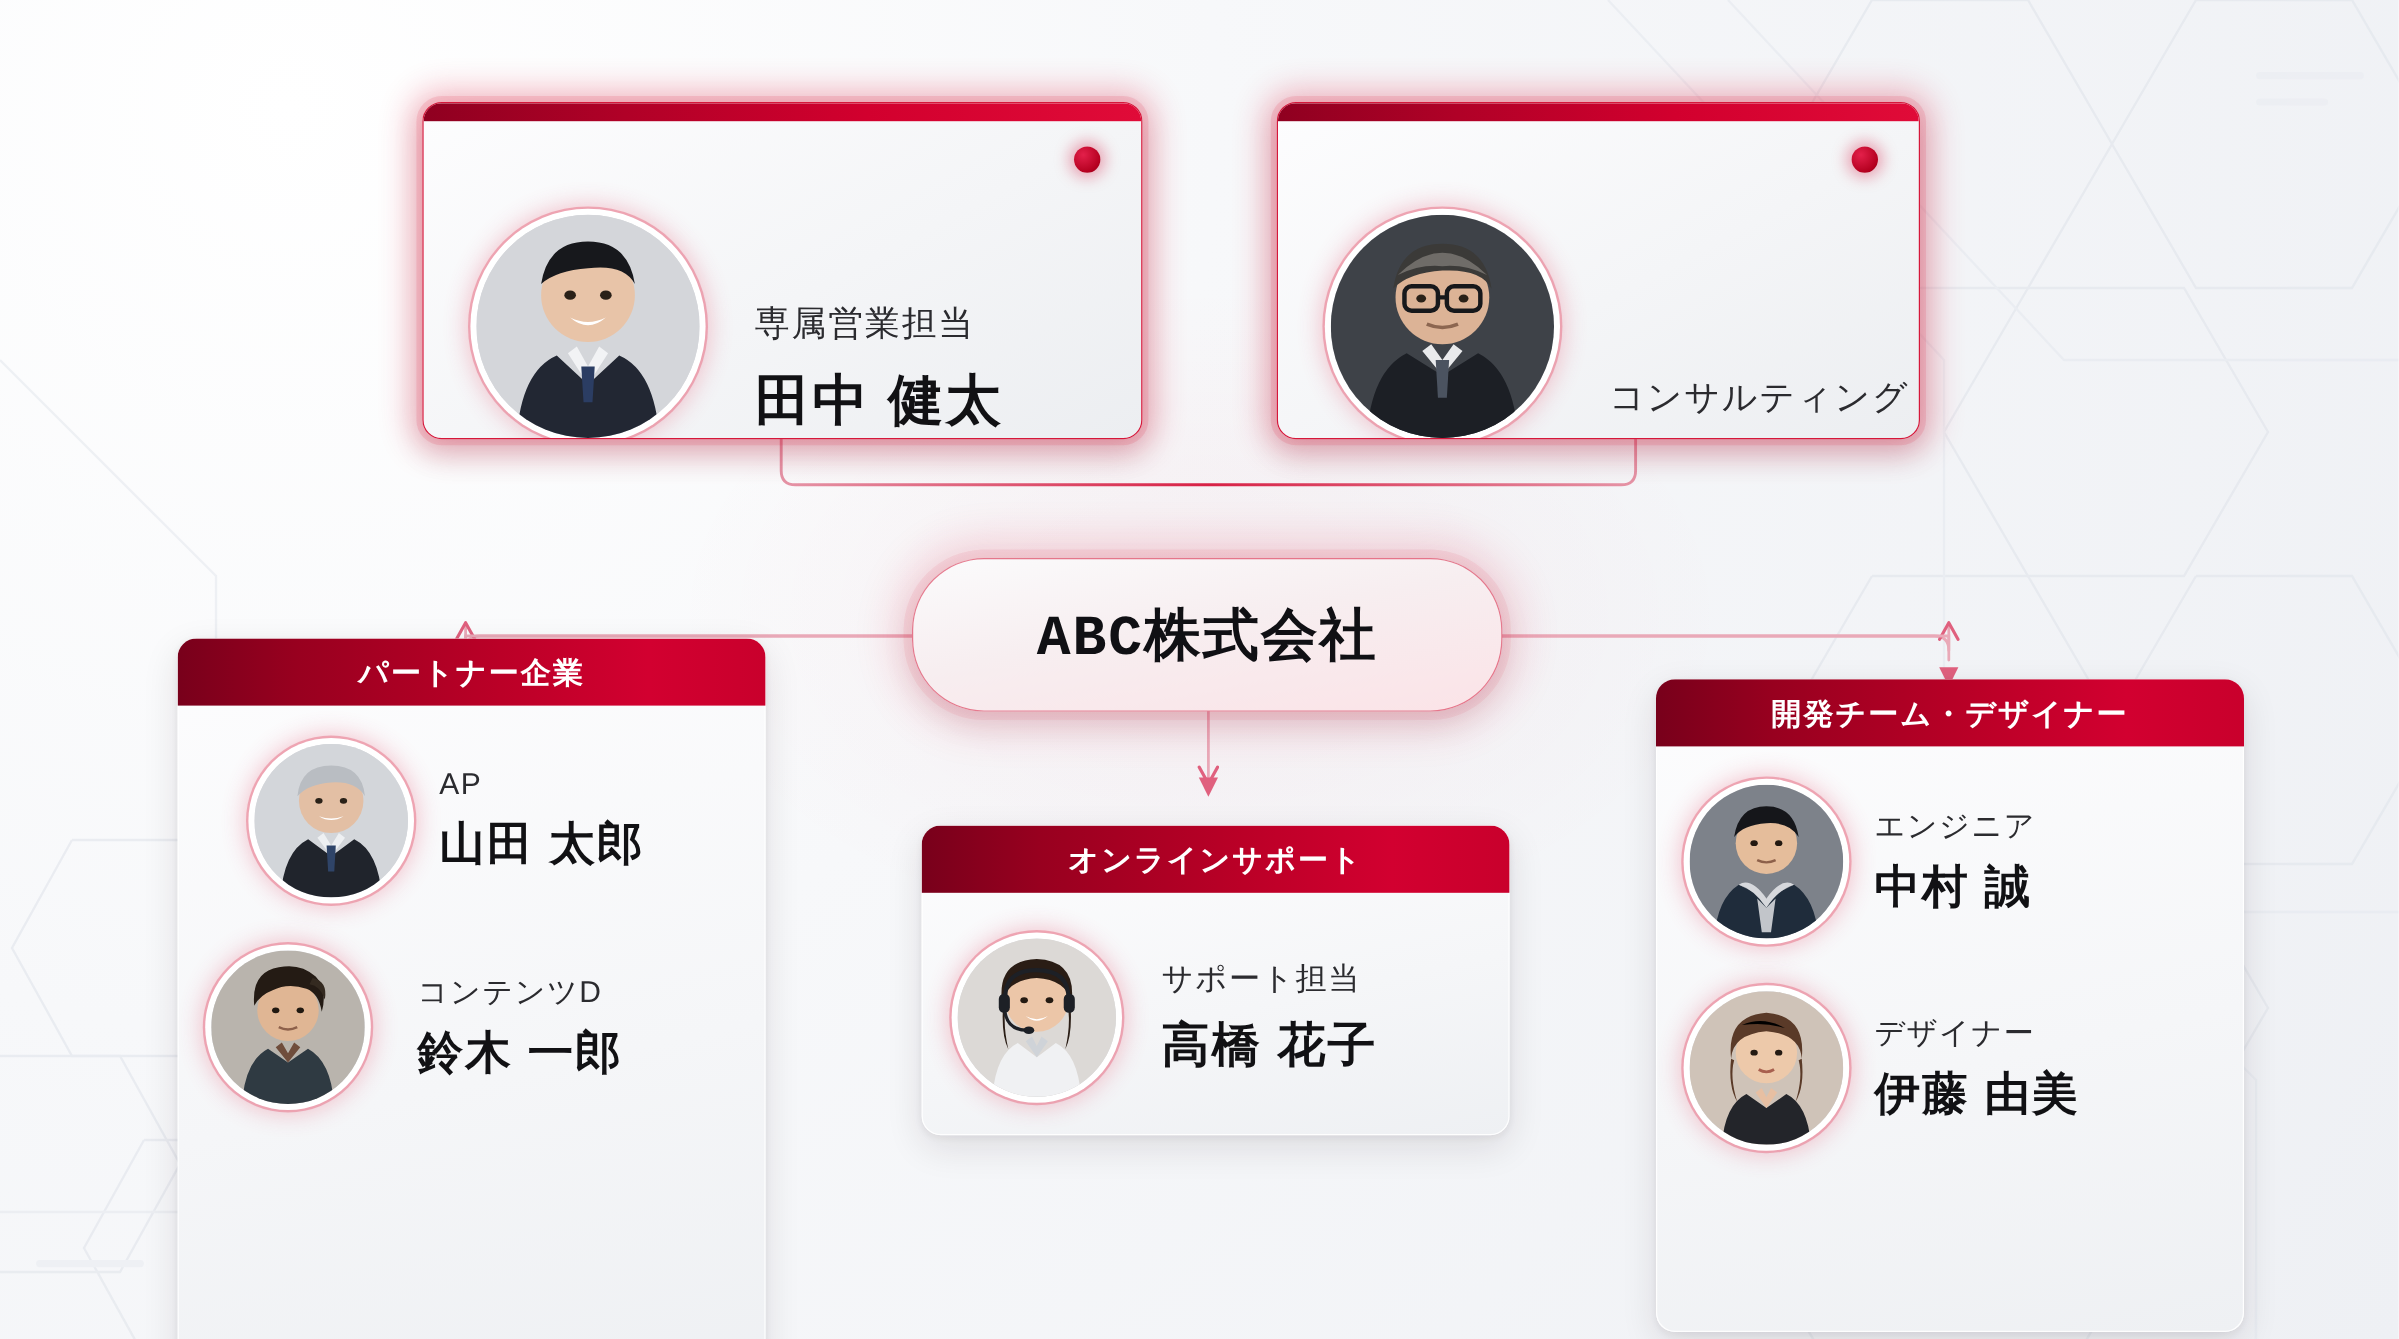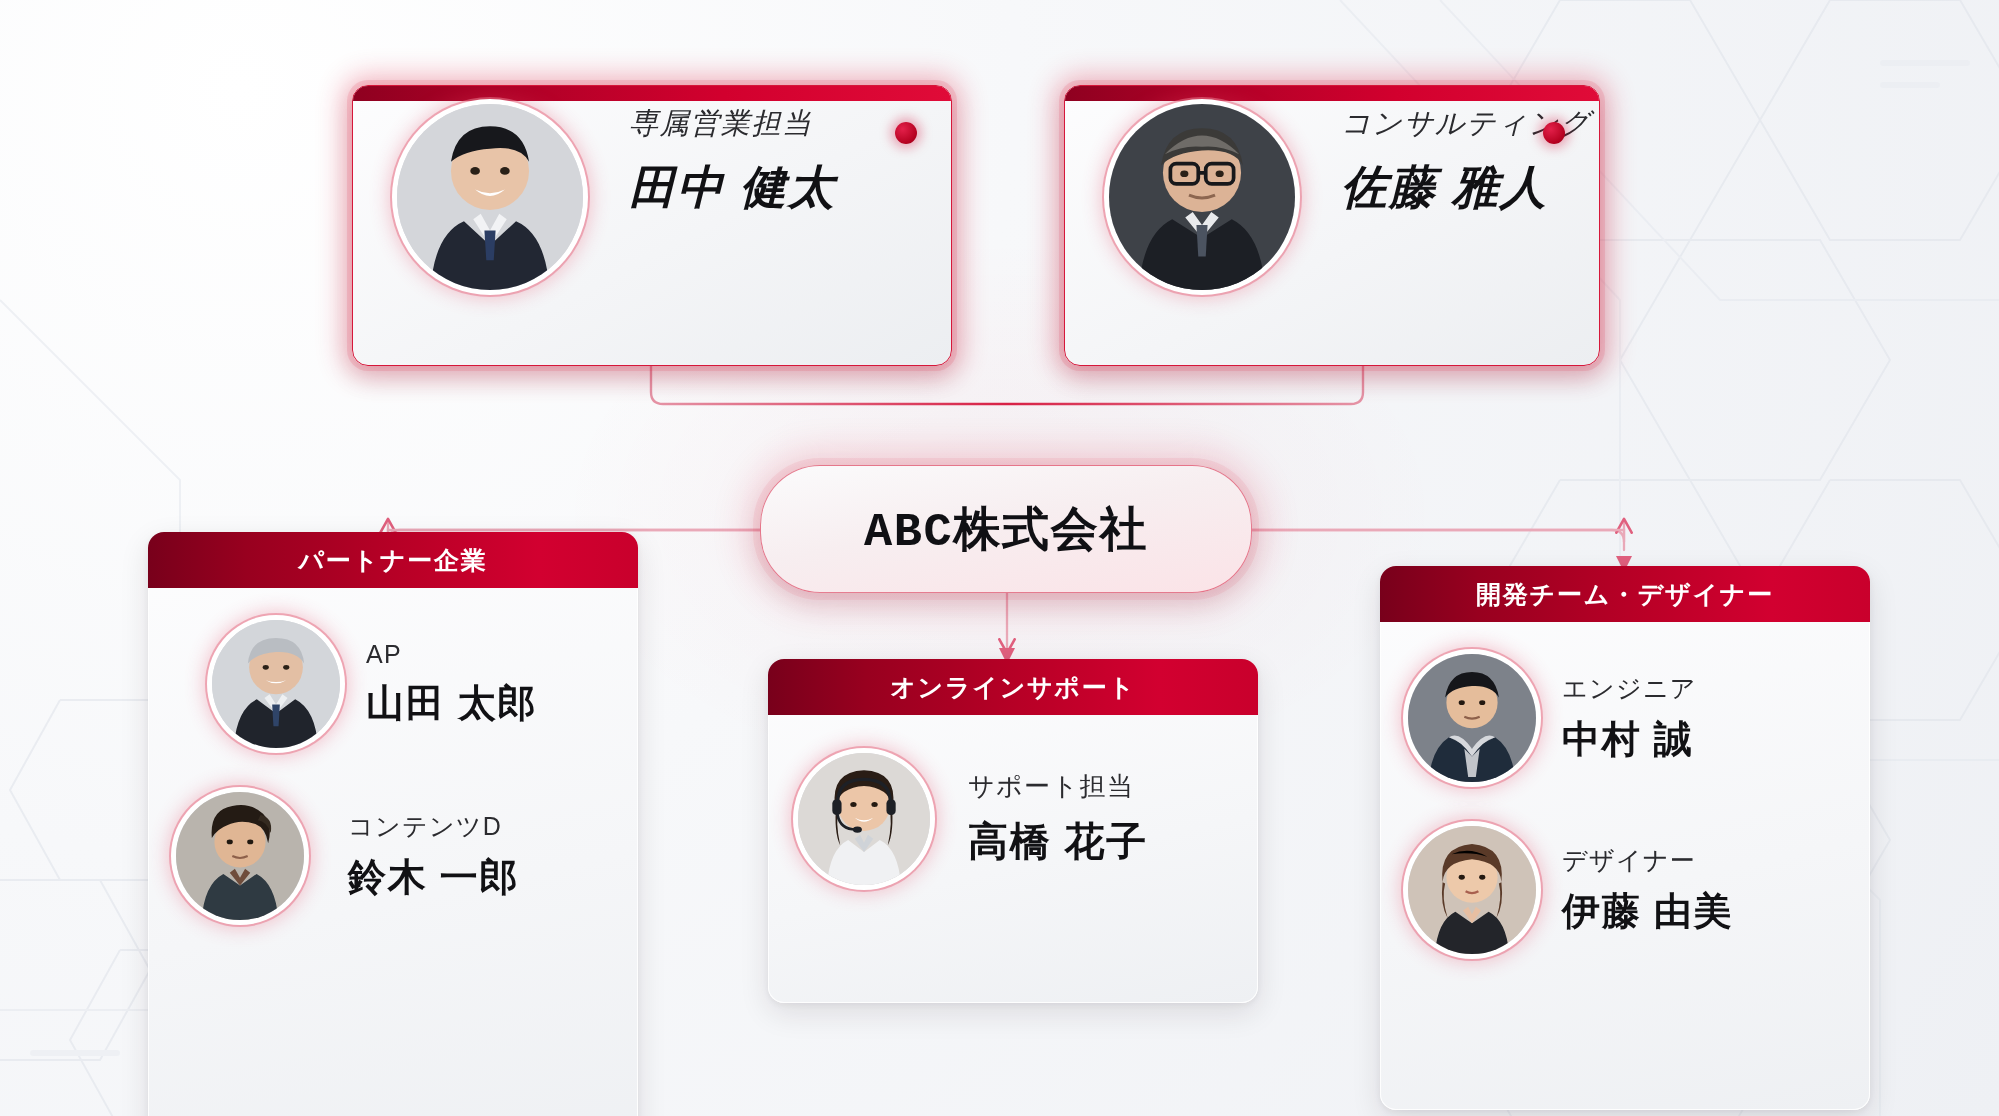--- a/index.html
+++ b/index.html
@@ -61,22 +61,21 @@
   .top-card {
     border-radius: 16px;
     background: linear-gradient(152deg, #fdfdfe 0%, #f4f5f7 55%, #eceef1 100%);
     border: 1.6px solid #d6173a;
     box-shadow:
       0 0 0 5px rgba(226,30,63,0.13),
       0 0 26px 10px rgba(226,30,63,0.30),
       0 12px 26px rgba(40,10,20,0.13);
     overflow: hidden;
     display: flex;
-    align-items: flex-start;
-    font-style: italic;
+    align-items: flex-end;
   }
   .top-card .bar {
     position: absolute;
     top: 0; left: 0; right: 0;
     height: 15px;
     background: linear-gradient(90deg, #8f0020 0%, #b00127 28%, #d2002e 62%, #e00b38 100%);
   }
   .top-card .dot {
     position: absolute;
     top: 36px;
@@ -279,21 +278,20 @@
           <path d="M48 37 L52 37"></path>
         </g>
         <ellipse cx="40.5" cy="37.5" rx="2.2" ry="1.8" fill="#2a2118"></ellipse>
         <ellipse cx="59.5" cy="37.5" rx="2.2" ry="1.8" fill="#2a2118"></ellipse>
         <path d="M43 49 Q50 52 57 49" fill="none" stroke="#8c6650" stroke-width="1.6"></path>
       </svg>
     </div>
 
     <div class="txt" style="margin-left:46px; margin-top:18px;">
       <span class="role" style="font-size:29px; margin-bottom:13px;">コンサルティング</span>
-      <span class="pname" style="font-size:46px;">佐藤 雅人</span>
     </div>
   </div>
 
   <div class="node" id="hub" style="left:760px; top:465px; width:492px; height:128px;">
     <span class="hub-label">ABC株式会社</span>
   </div>
 
   <div class="node panel" style="left:148px; top:532px; width:490px; height:624px;">
     <div class="panel-head">パートナー企業</div>
     <div class="panel-body" style="padding:26px 0 0 0;">
@@ -334,21 +332,21 @@
         </div>
         <div class="txt" style="margin-left:26px;">
           <span class="role" style="font-size:25px; margin-bottom:9px;">コンテンツD</span>
           <span class="pname" style="font-size:38px;">鈴木 一郎</span>
         </div>
       </div>
 
     </div>
   </div>
 
-  <div class="node panel" style="left:768px; top:659px; width:490px; height:344px;">
+  <div class="node panel" style="left:768px; top:688px; width:490px; height:258px;">
     <div class="panel-head">オンラインサポート</div>
     <div class="panel-body" style="padding:30px 0 0 0;">
 
       <div class="member" style="padding:8px 0 0 30px;gap:10px;">
         <div class="avatar" style="width:132px; height:132px;">
           <svg viewBox="0 0 100 100" aria-hidden="true">
             <rect width="100" height="100" fill="#dcd9d6"></rect>
             <circle cx="50" cy="39" r="20" fill="#ecc6a8"></circle>
             <path d="M28 40 Q25 14 50 13 Q75 14 72 40 Q68 26 50 25 Q32 26 28 40Z" fill="#2a1d15"></path>
             <path d="M29 38 Q27 60 32 70 Q28 52 31 40Z" fill="#2a1d15"></path>

